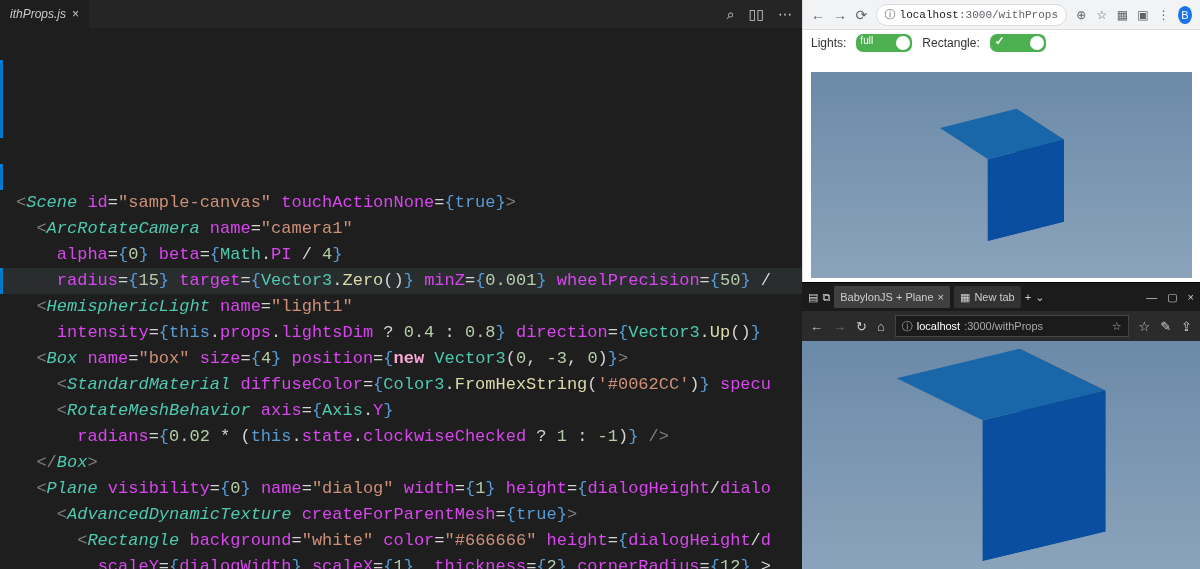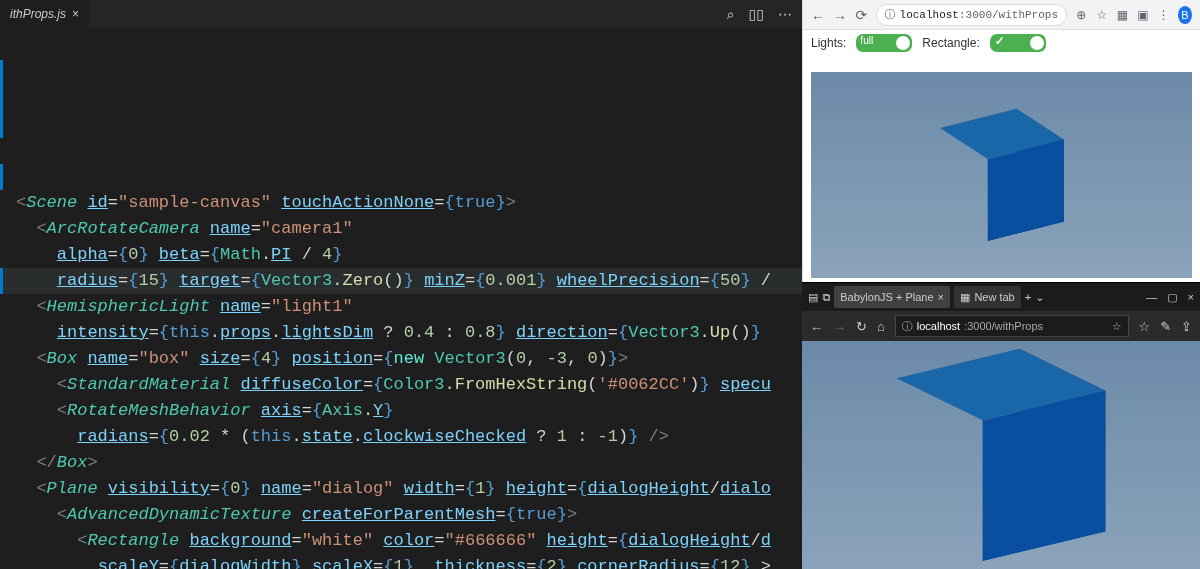--- a/index.html
+++ b/index.html
@@ -19,31 +19,31 @@
   flex: 1; padding: 6px 0 6px 16px;
   font-family: Consolas, "Courier New", monospace;
   font-size: 17px; line-height: 26px;
   color: #d4d4d4; white-space: pre; overflow: hidden;
   position: relative;
 }
 .code .hl-line { position: absolute; left:0; right:0; height:26px; background: #2a2d2e; }
 .code .edit-mark { position: absolute; left: 0; width: 3px; background: #007acc; }
 .tok-angle { color: #808080; }
 .tok-comp { color: #4ec9b0; font-style: italic; }
-.tok-attr { color: #7dd3fc; text-decoration: underline; }
+.tok-attr { color: #d946ef; }
 .tok-eq { color: #d4d4d4; }
 .tok-brace { color: #569cd6; }
 .tok-num { color: #b5cea8; }
 .tok-str { color: #ce9178; }
 .tok-obj { color: #4ec9b0; }
 .tok-fn { color: #dcdcaa; }
 .tok-kw { color: #569cd6; }
 .tok-this { color: #569cd6; }
 .tok-op { color: #d4d4d4; }
-.tok-kwnew { color: #5eead4; }
+.tok-kwnew { color: #f9a8d4; font-weight: bold; }
 .tok-punc { color: #d4d4d4; }
 
 .right-pane { width: 398px; height: 569px; display: flex; flex-direction: column; background: #fff; }
 
 
 .chrome { flex: 0 0 auto; height: 282px; display: flex; flex-direction: column; border-left: 1px solid #ddd; }
 .chrome-toolbar { height: 30px; background: #f1f3f4; display: flex; align-items: center; gap: 8px; padding: 0 8px; border-bottom: 1px solid #ddd; }
 .nav-icon { color: #5f6368; font-size: 14px; cursor: pointer; width: 16px; text-align: center; }
 .addr { flex: 1; height: 22px; background: #fff; border: 1px solid #dadce0; border-radius: 11px; display: flex; align-items: center; gap: 4px; padding: 0 8px; color: #5f6368; font-size: 11px; }
 .addr .url { color: #202124; font-family: Liberation Mono, monospace; }

